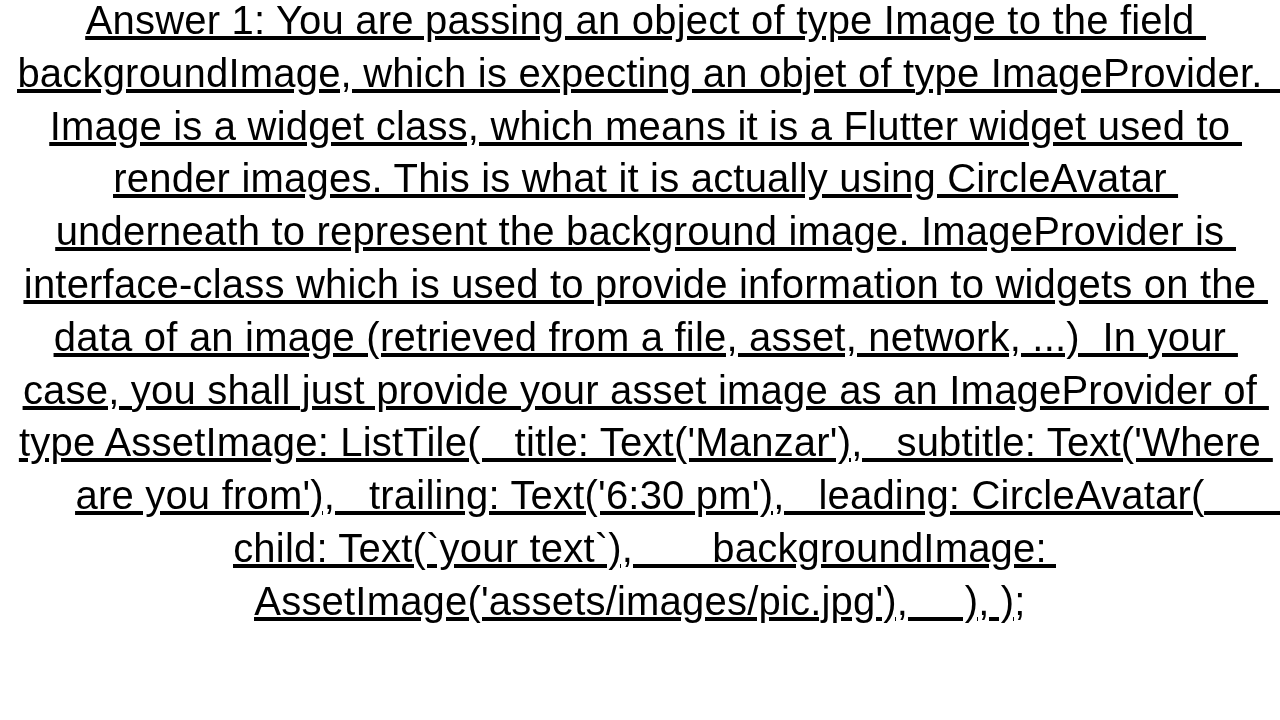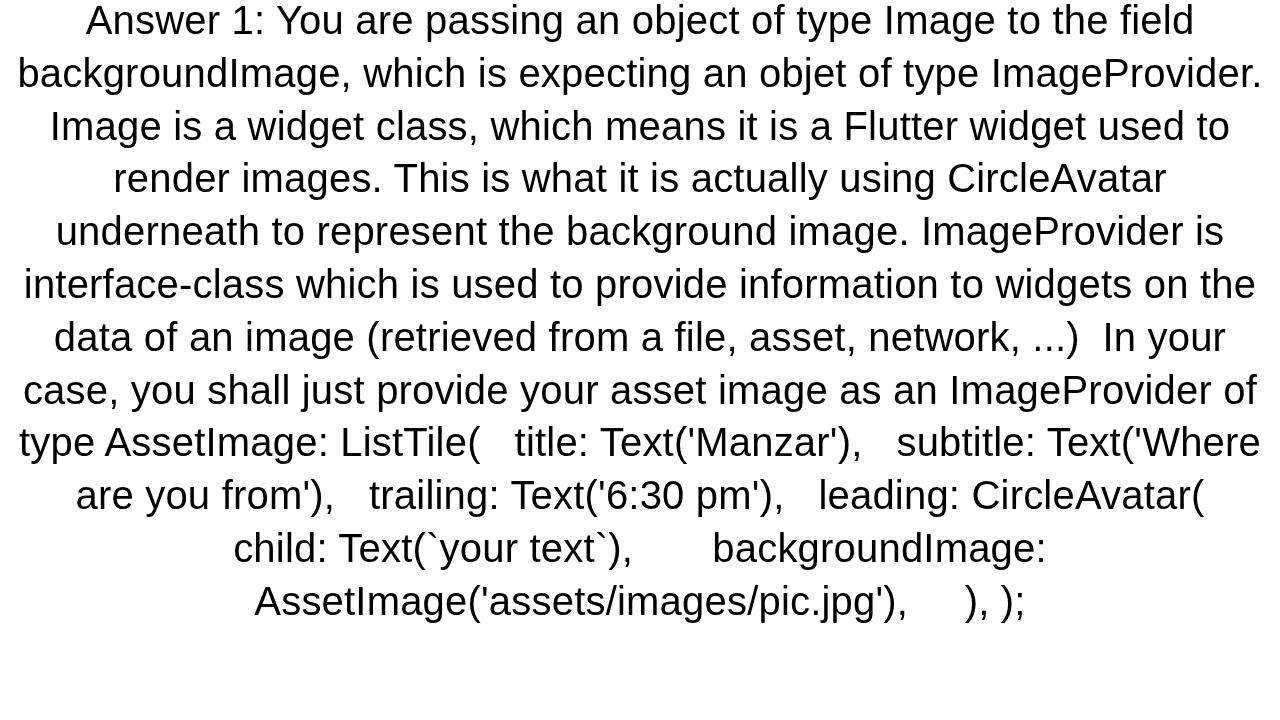--- a/index.html
+++ b/index.html
@@ -1,15 +1,15 @@
 <!DOCTYPE html>
 <html><head>
   <meta charset="utf-8">
   <style>
-    * { margin: 0; padding: 0; box-sizing: border-box; }
+    * { margin: 0; padding: 0; box-sizing: border-box; text-decoration: underline; }
     html, body { width: 1280px; height: 720px; overflow: hidden; background: #fff; }
     .page {
       width: 1280px;
       height: 720px;
       padding: 0 6px;
       display: flex;
       align-items: flex-start;
       justify-content: center;
     }
     .text {

